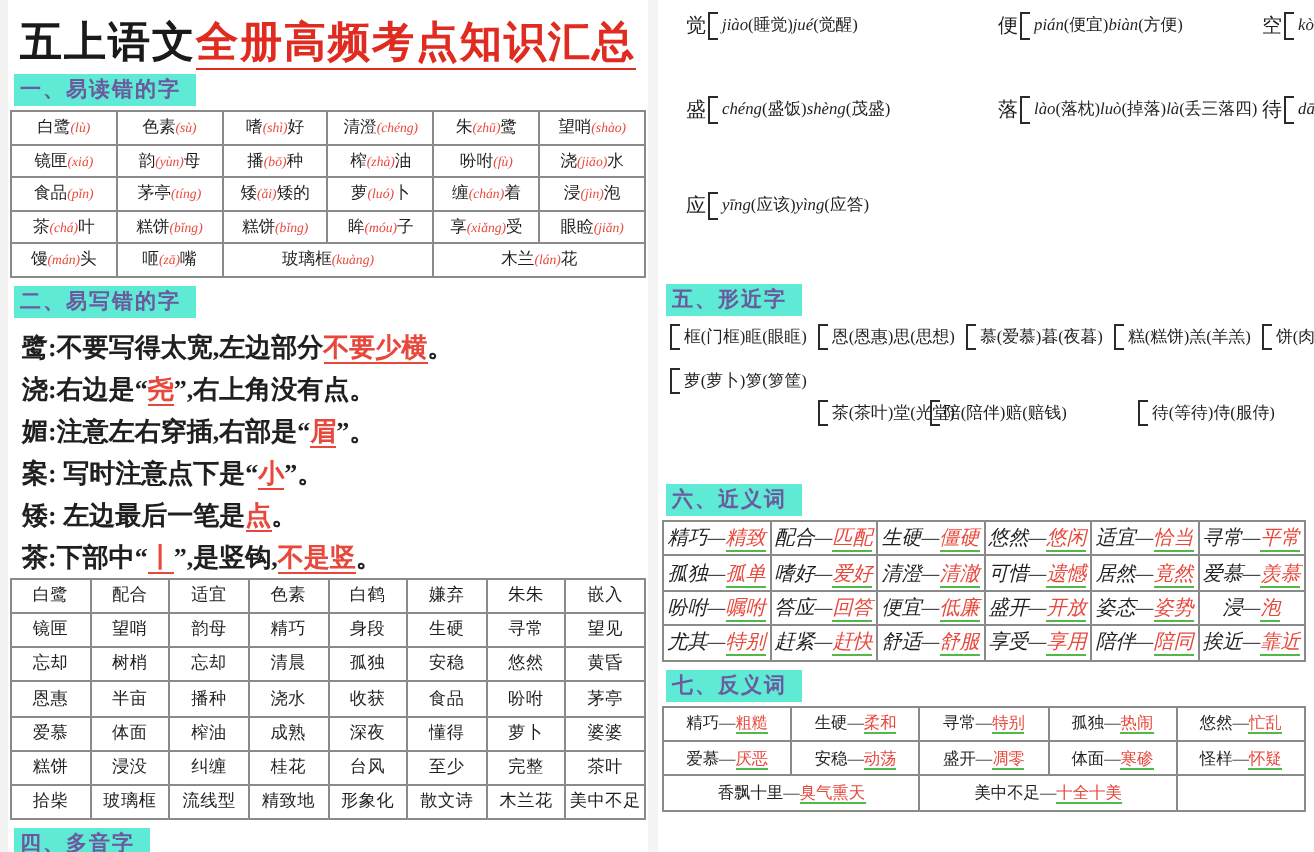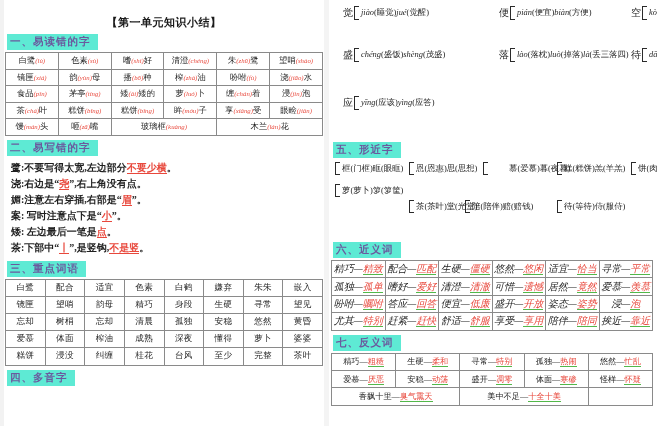--- a/index.html
+++ b/index.html
@@ -70,21 +70,21 @@
 
   
   #t-yiducuo td { height: 15.5px; font-size: 8.3px; padding: 0 1px; }
 
   
   #t-zhongdian td { height: 14.2px; font-size: 8.6px; letter-spacing:0.3px; }
 
   
   .notes { margin: 2px 0 0 6px; }
   .note {
-    font-size: 10px; color: #1f1f1f; line-height: 1.62;
+    font-size: 13px; color: #1f1f1f; line-height: 1.62;
     white-space: nowrap; font-weight: bold;
   }
   .note .hl-u { color: #e8483c; border-bottom: 0.8px solid #e8483c; }
 
   
   .brace-area { position: relative; }
   .brace-row { display: flex; align-items: flex-start; }
   .bgroup {
     display: flex; align-items: center;
     font-size: 8.4px; color: #1f1f1f;
@@ -115,21 +115,23 @@
 </head>
 <body>
 
 <div id="page">
   <div class="edge-left"></div>
   <div class="edge-mid"></div>
 
   <div class="col col-left">
 
     <div class="title-wrap">
-      <div class="subtitle">【第一单元知识小结】</div>
+      <div class="title-line">
+        <span class="t-black">五上语文</span><span class="t-red">全册高频考点知识汇总</span>
+      </div>
     </div>
 
     <div class="sec-h">一、易读错的字</div>
     <table class="grid" id="t-yiducuo">
         <tbody id="yiducuo-body">
           <tr>
             <td><span>白鹭</span><span class="py">(lù)</span></td>
             <td><span>色素</span><span class="py">(sù)</span></td>
             <td><span>嗜</span><span class="py">(shì)</span><span>好</span></td>
             <td><span>清澄</span><span class="py">(chéng)</span></td>
@@ -172,21 +174,20 @@
     <div class="sec-h">二、易写错的字</div>
     <div class="notes" id="yixiecuo-notes">
         <div class="note">鹭:不要写得太宽,左边部分<span class="hl-u">不要少横</span>。</div>
         <div class="note">浇:右边是“<span class="hl-u">尧</span>”,右上角没有点。</div>
         <div class="note">媚:注意左右穿插,右部是“<span class="hl-u">眉</span>”。</div>
         <div class="note">案: 写时注意点下是“<span class="hl-u">小</span>”。</div>
         <div class="note">矮: 左边最后一笔是<span class="hl-u">点</span>。</div>
         <div class="note">茶:下部中“<span class="hl-u">丨</span>”,是竖钩,<span class="hl-u">不是竖</span>。</div>
       </div>
 
-    <div class="sec-h">三、重点词语</div>
     <table class="grid" id="t-zhongdian">
         <tbody id="zhongdian-body">
           <tr>
             <td>白鹭</td>
             <td>配合</td>
             <td>适宜</td>
             <td>色素</td>
             <td>白鹤</td>
             <td>嫌弃</td>
             <td>朱朱</td>
@@ -206,39 +207,59 @@
             <td>忘却</td>
             <td>树梢</td>
             <td>忘却</td>
             <td>清晨</td>
             <td>孤独</td>
             <td>安稳</td>
             <td>悠然</td>
             <td>黄昏</td>
           </tr>
           <tr>
+            <td>恩惠</td>
+            <td>半亩</td>
+            <td>播种</td>
+            <td>浇水</td>
+            <td>收获</td>
+            <td>食品</td>
+            <td>吩咐</td>
+            <td>茅亭</td>
+          </tr>
+          <tr>
             <td>爱慕</td>
             <td>体面</td>
             <td>榨油</td>
             <td>成熟</td>
             <td>深夜</td>
             <td>懂得</td>
             <td>萝卜</td>
             <td>婆婆</td>
           </tr>
           <tr>
             <td>糕饼</td>
             <td>浸没</td>
             <td>纠缠</td>
             <td>桂花</td>
             <td>台风</td>
             <td>至少</td>
             <td>完整</td>
             <td>茶叶</td>
           </tr>
+          <tr>
+            <td>拾柴</td>
+            <td>玻璃框</td>
+            <td>流线型</td>
+            <td>精致地</td>
+            <td>形象化</td>
+            <td>散文诗</td>
+            <td>木兰花</td>
+            <td>美中不足</td>
+          </tr>
         </tbody>
       </table>
 
     <div class="sec-h">四、多音字</div>
   </div>
 
   <div class="col col-right">
 
     <div class="brace-area" id="duoyinzi-area" style="height: 138px;">
         <div class="brace-row" style="position: absolute; top: 6px; left: 0px; width: 100%;">
@@ -315,21 +336,21 @@
             <div>眶(眼眶)</div>
           </div>
         </div>
         <div class="bgroup" style="position: absolute; left: 78px; top: 2px;">
           <span class="brace"></span>
           <div class="items">
             <div>恩(恩惠)</div>
             <div>思(思想)</div>
           </div>
         </div>
-        <div class="bgroup" style="position: absolute; left: 152px; top: 2px; gap: 19px;">
+        <div class="bgroup" style="position: absolute; left: 152px; top: 2px;">
           <span class="brace"></span>
           <div class="items">
             <div>慕(爱慕)</div>
             <div>暮(夜暮)</div>
           </div>
         </div>
         <div class="bgroup" style="position: absolute; left: 226px; top: 2px; align-items: flex-end;">
           <span class="brace"></span>
           <div class="items">
             <div>糕(糕饼)</div>
@@ -357,21 +378,21 @@
             <div>堂(光堂)</div>
           </div>
         </div>
         <div class="bgroup" style="position: absolute; left: 134px; top: 40px; text-align: center;">
           <span class="brace"></span>
           <div class="items">
             <div>陪(陪伴)</div>
             <div>赔(赔钱)</div>
           </div>
         </div>
-        <div class="bgroup" style="position: absolute; left: 226px; top: 40px;">
+        <div class="bgroup" style="position: absolute; left: 238px; top: 40px;">
           <span class="brace"></span>
           <div class="items">
             <div>待(等待)</div>
             <div>侍(服侍)</div>
           </div>
         </div>
       </div>
 
     <div class="sec-h">六、近义词</div>
     <table class="grid" id="t-jinyi">

